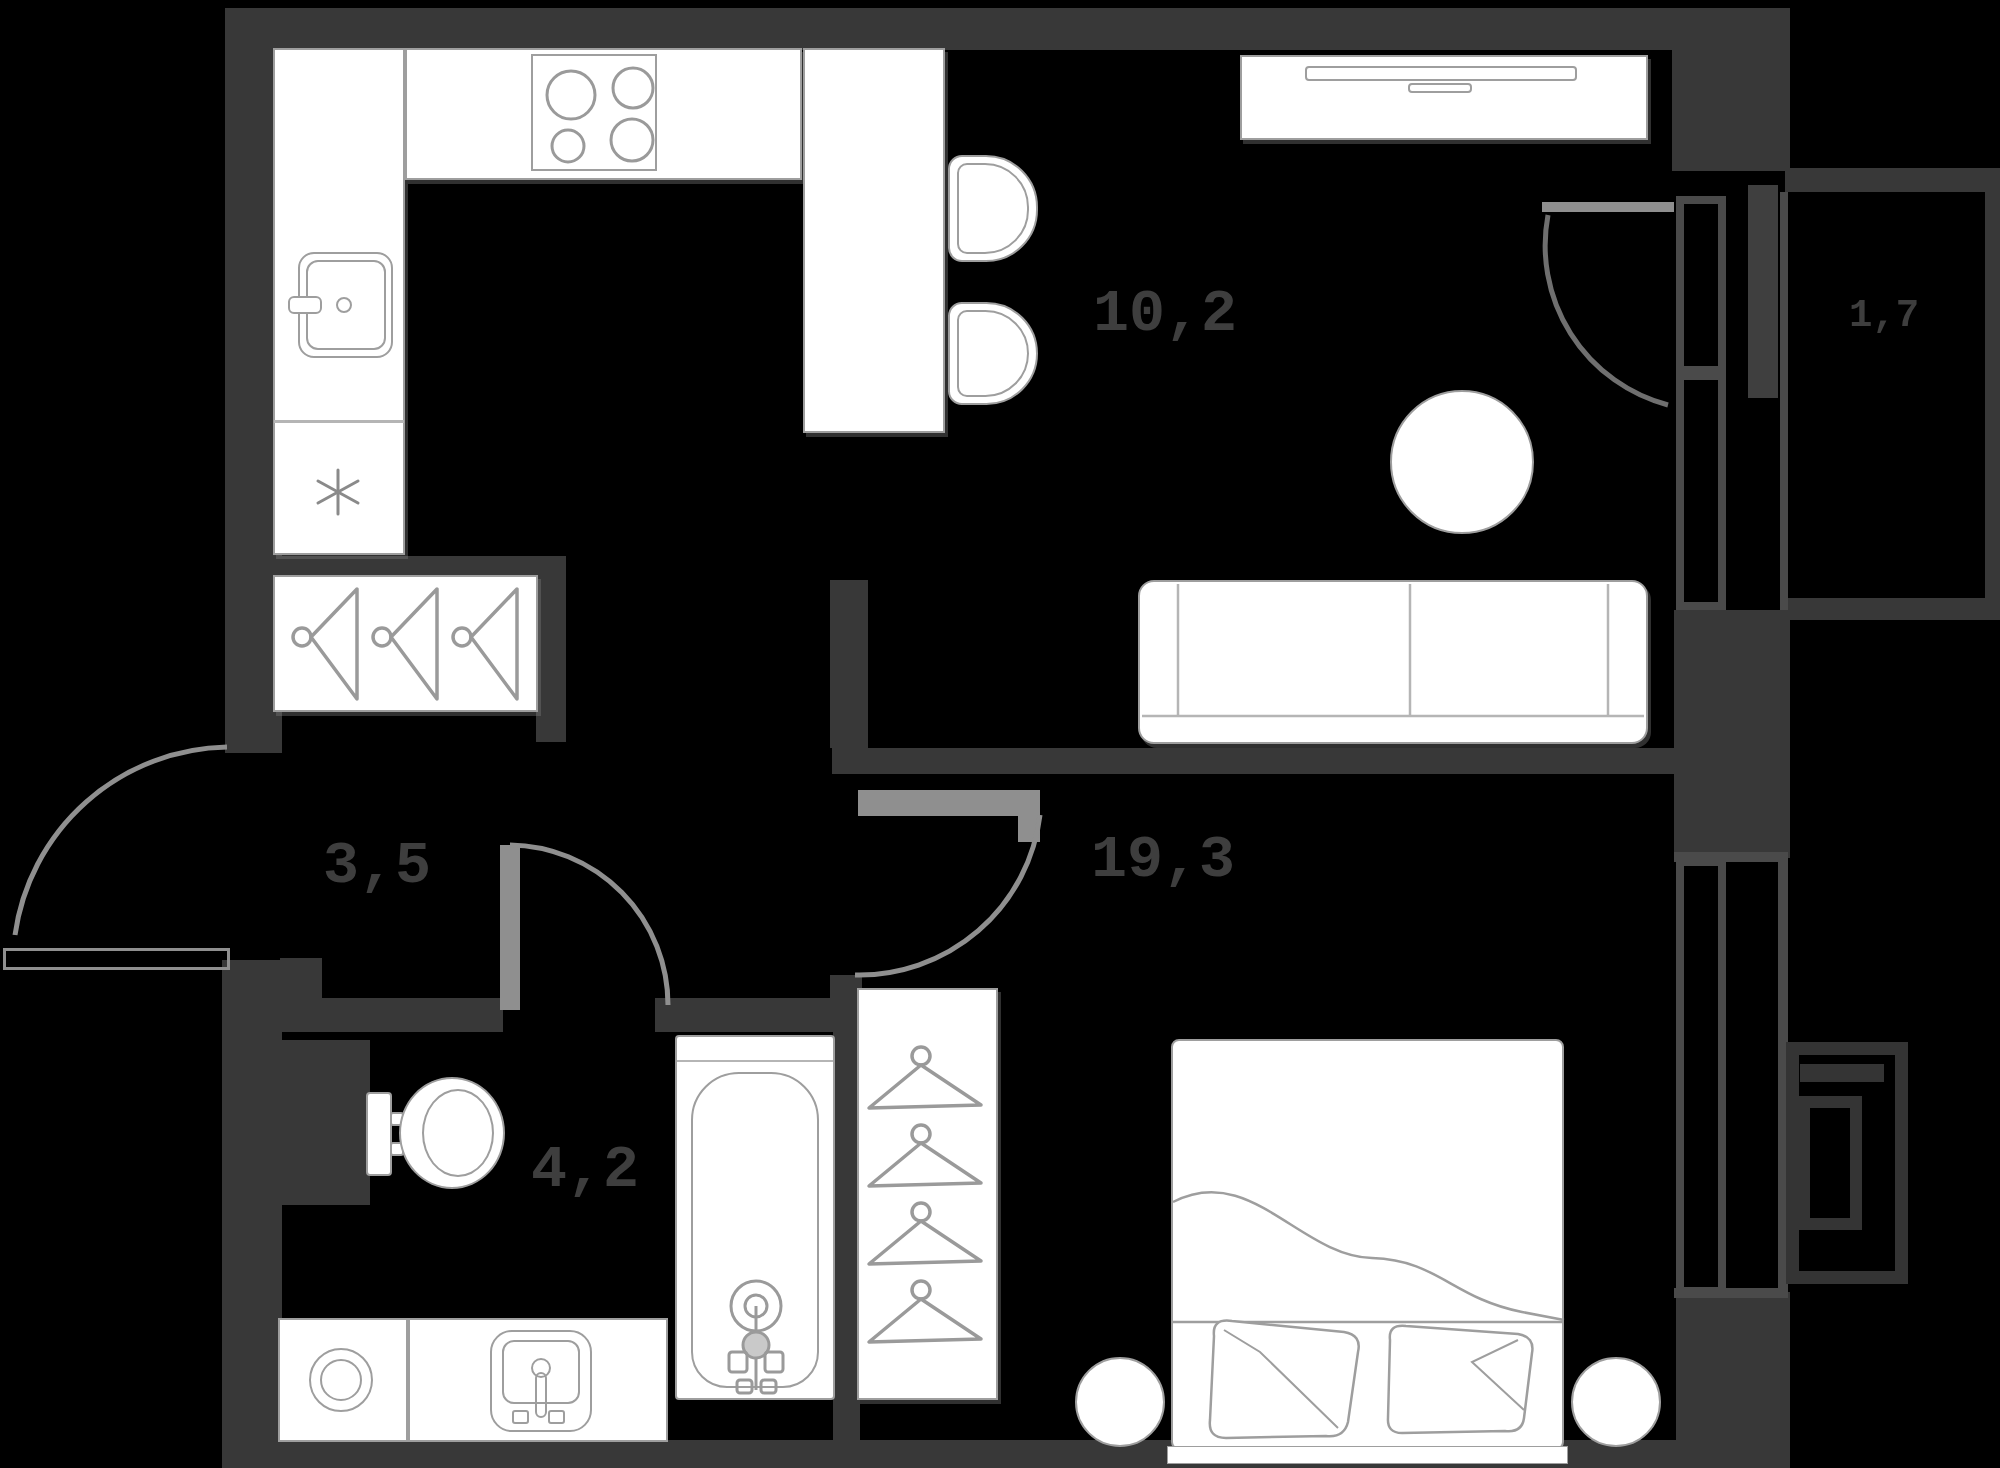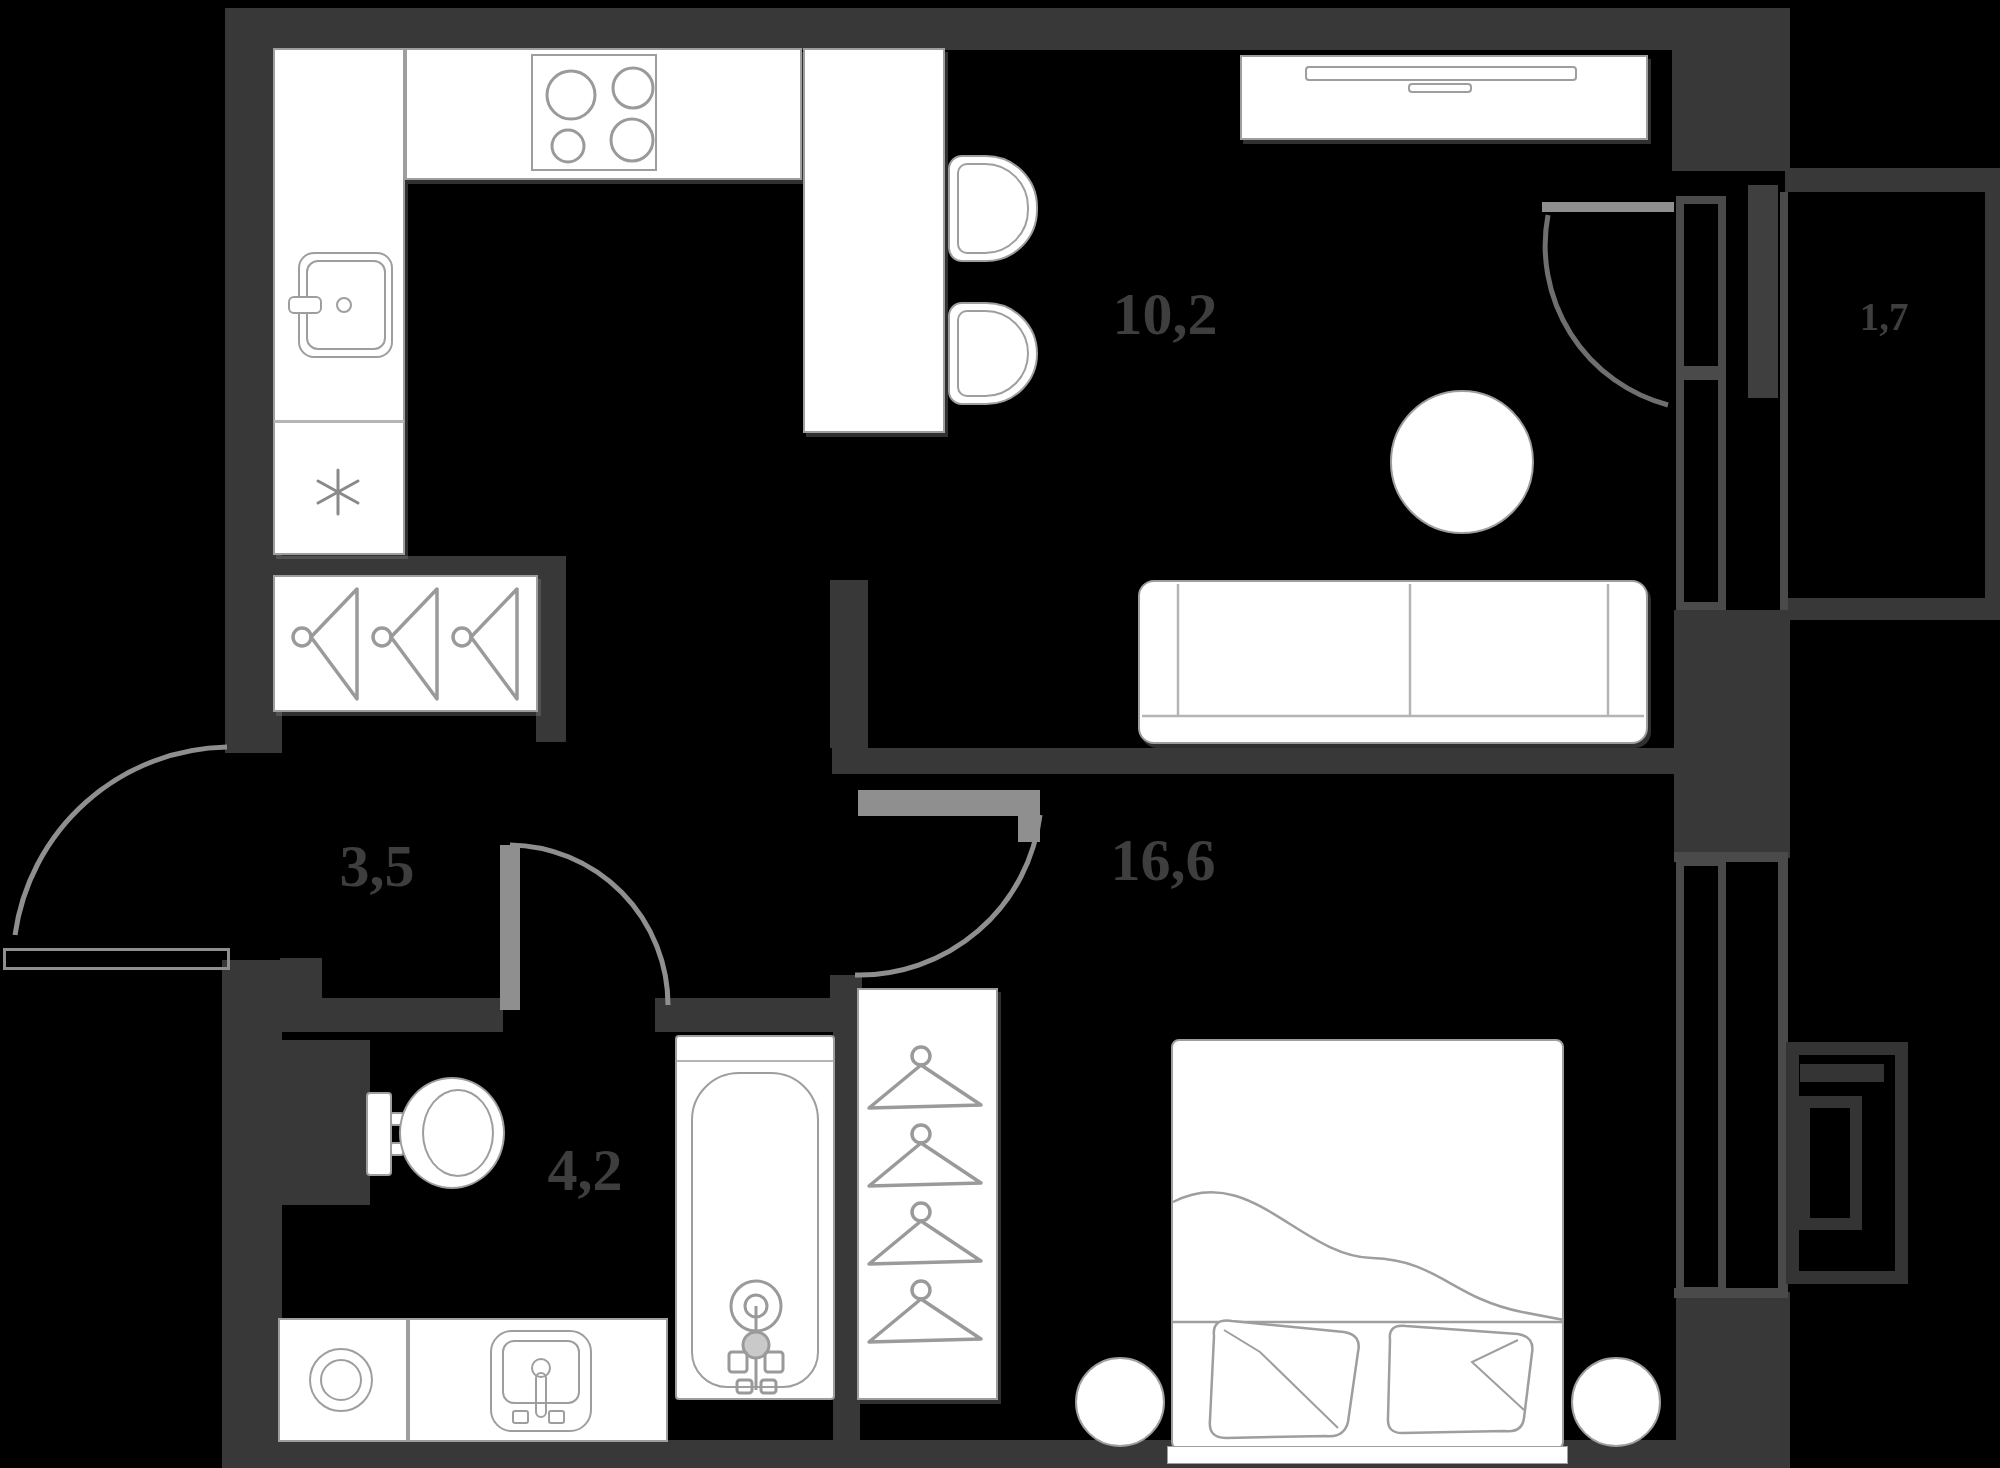--- a/index.html
+++ b/index.html
@@ -7,21 +7,21 @@
     --wall:#383838;
     --win:#4a4a4a;
     --door:#8f8f8f;
     --line:#9e9e9e;
     --line2:#b5b5b5;
     --label:#3e3e3e;
     --white:#ffffff;
   }
   html,body{margin:0;padding:0;background:var(--bg);}
   #plan{position:relative;width:2000px;height:1468px;background:var(--bg);overflow:hidden;
-        font-family:Liberation Serif, serif;}
+        font-family:Liberation Mono, monospace;}
   .wall{position:absolute;background:var(--wall);}
   .winline{position:absolute;background:var(--win);}
   .winframe{position:absolute;border:8px solid var(--win);background:transparent;box-sizing:border-box;}
   .wbox{position:absolute;background:var(--white);border:2px solid var(--line);box-sizing:border-box;
         box-shadow:3px 4px 0 rgba(125,125,125,.38);}
   .flat{box-shadow:none;}
   .outline{position:absolute;border:2px solid var(--line);background:transparent;box-sizing:border-box;}
   .circle{border-radius:50%;}
   .doorleaf{position:absolute;background:var(--door);}
   .doorleaf-outline{position:absolute;border:3px solid var(--door);background:transparent;box-sizing:border-box;}
@@ -215,16 +215,16 @@
       <path d="M1214,1336 Q1212,1318 1232,1321 L1344,1332 Q1362,1335 1358,1352 L1348,1422 Q1344,1438 1326,1436 L1226,1438 Q1208,1438 1210,1420 Z"></path>
       <path d="M1390,1340 Q1388,1324 1406,1326 L1518,1334 Q1535,1337 1532,1353 L1524,1418 Q1522,1433 1505,1431 L1402,1433 Q1387,1433 1388,1418 Z"></path>
       <path d="M1224,1330 L1260,1352 L1338,1428" fill="none" stroke-width="2"></path>
       <path d="M1518,1340 L1472,1362 L1524,1410" fill="none" stroke-width="2"></path>
     </g>
   </svg>
 
   <div class="roomlabel" style="left:1165px;top:314px">10,2</div>
   <div class="roomlabel" style="left:377px;top:866px">3,5</div>
   <div class="roomlabel" style="left:585px;top:1170px">4,2</div>
-  <div class="roomlabel" style="left:1163px;top:860px">16,6</div>
+  <div class="roomlabel" style="left:1163px;top:860px">19,3</div>
   <div class="roomlabel" style="left:1884px;top:316px;font-size:39px">1,7</div>
 
 </div>
 
 </body></html>

